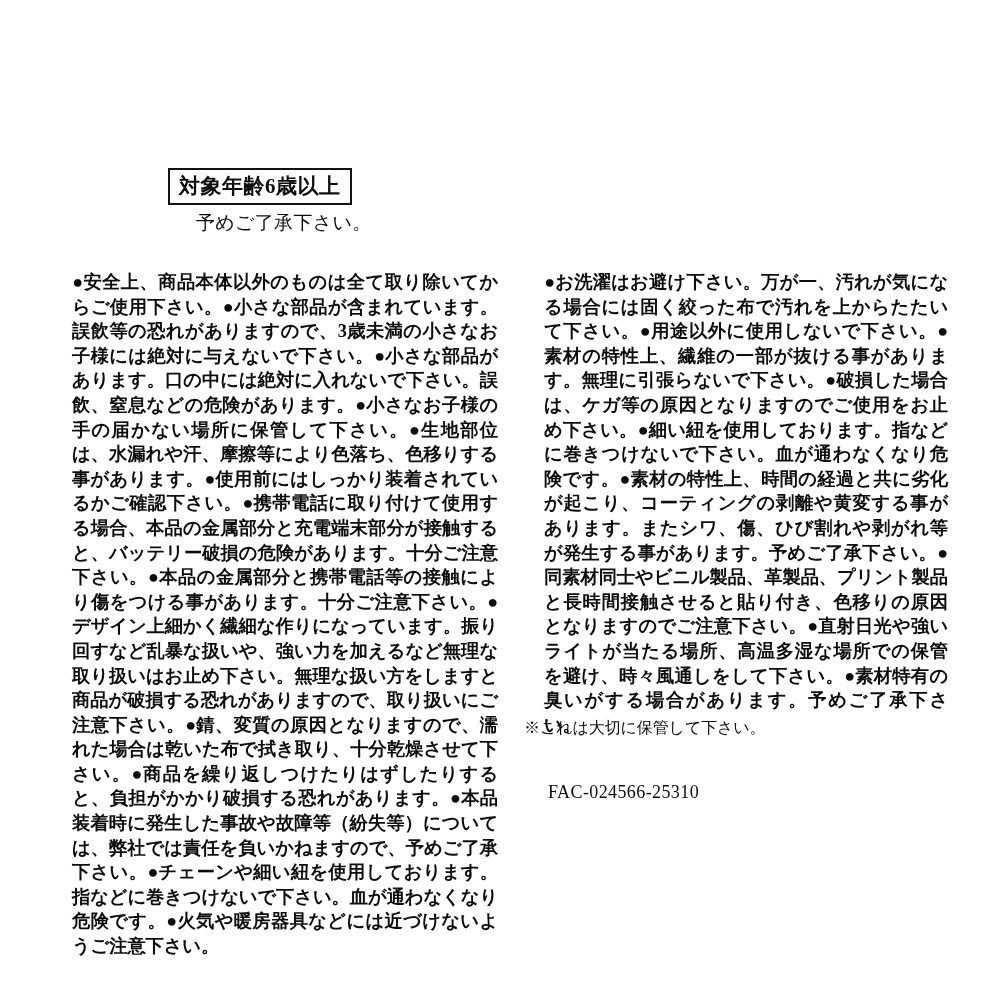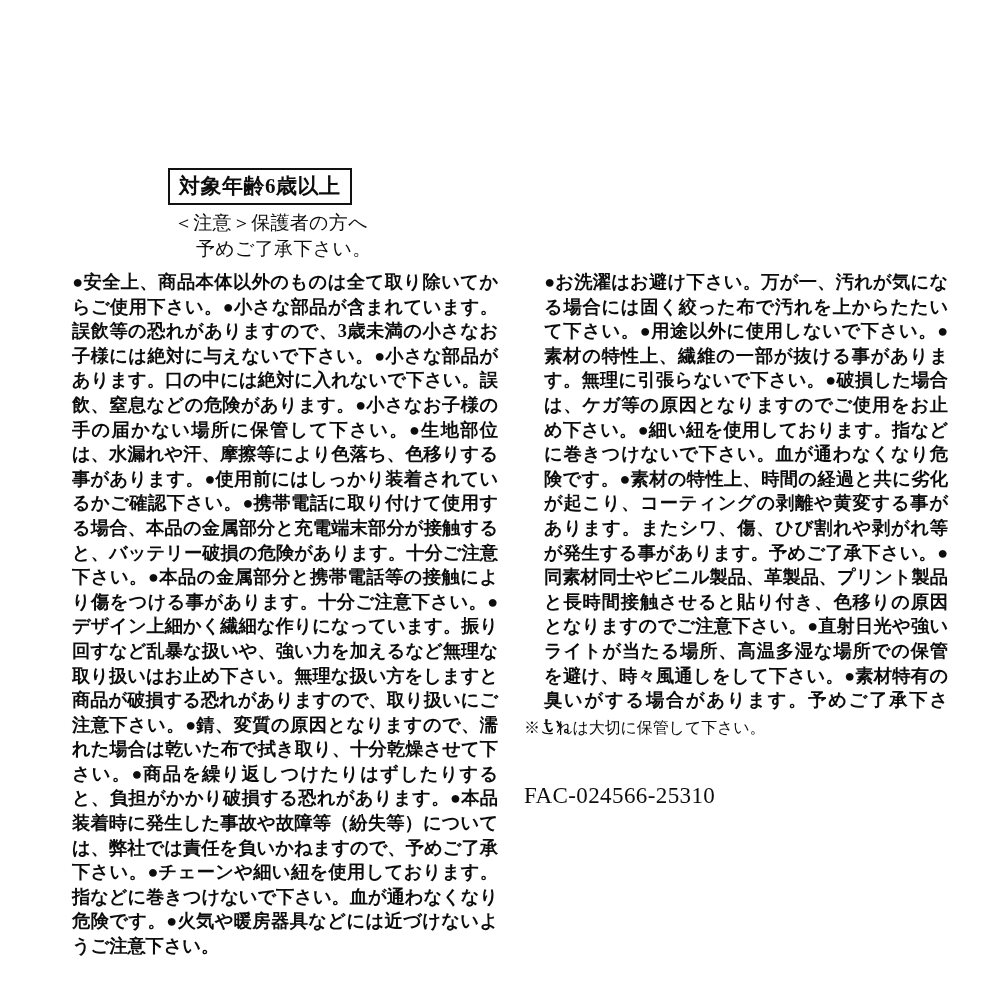--- a/index.html
+++ b/index.html
@@ -74,39 +74,38 @@
     position: absolute;
     left: 524px;
     top: 716px;
     font-size: 16px;
     line-height: 1.5;
     font-weight: 400;
     letter-spacing: -0.1px;
   }
   .footer-code {
     position: absolute;
-    left: 524px;
+    left: 548px;
     top: 780px;
-    font-size: 23px;
+    font-size: 18px;
     line-height: 1.4;
     font-weight: 500;
     letter-spacing: 0.4px;
     font-family: "Liberation Serif", "DejaVu Serif", serif;
     text-align: right;
   }
 </style>
 </head>
 <body>
 
 <div class="page">
 
   <div class="age-box">対象年齢6歳以上</div>
 
   <div class="caution-head">
-    <span>＜注意＞保護者の方へ</span>
     <span class="line2">予めご了承下さい。</span>
   </div>
 
   <div class="col col-left">
     <p>●安全上、商品本体以外のものは全て取り除いてからご使用下さい。●小さな部品が含まれています。誤飲等の恐れがありますので、3歳未満の小さなお子様には絶対に与えないで下さい。●小さな部品があります。口の中には絶対に入れないで下さい。誤飲、窒息などの危険があります。●小さなお子様の手の届かない場所に保管して下さい。●生地部位は、水漏れや汗、摩擦等により色落ち、色移りする事があります。●使用前にはしっかり装着されているかご確認下さい。●携帯電話に取り付けて使用する場合、本品の金属部分と充電端末部分が接触すると、バッテリー破損の危険があります。十分ご注意下さい。●本品の金属部分と携帯電話等の接触により傷をつける事があります。十分ご注意下さい。●デザイン上細かく繊細な作りになっています。振り回すなど乱暴な扱いや、強い力を加えるなど無理な取り扱いはお止め下さい。無理な扱い方をしますと商品が破損する恐れがありますので、取り扱いにご注意下さい。●錆、変質の原因となりますので、濡れた場合は乾いた布で拭き取り、十分乾燥させて下さい。●商品を繰り返しつけたりはずしたりすると、負担がかかり破損する恐れがあります。●本品装着時に発生した事故や故障等（紛失等）については、弊社では責任を負いかねますので、予めご了承下さい。●チェーンや細い紐を使用しております。指などに巻きつけないで下さい。血が通わなくなり危険です。●火気や暖房器具などには近づけないようご注意下さい。</p>
   </div>
 
   <div class="col col-right">
     <p>●お洗濯はお避け下さい。万が一、汚れが気になる場合には固く絞った布で汚れを上からたたいて下さい。●用途以外に使用しないで下さい。●素材の特性上、繊維の一部が抜ける事があります。無理に引張らないで下さい。●破損した場合は、ケガ等の原因となりますのでご使用をお止め下さい。●細い紐を使用しております。指などに巻きつけないで下さい。血が通わなくなり危険です。●素材の特性上、時間の経過と共に劣化が起こり、コーティングの剥離や黄変する事があります。またシワ、傷、ひび割れや剥がれ等が発生する事があります。予めご了承下さい。●同素材同士やビニル製品、革製品、プリント製品と長時間接触させると貼り付き、色移りの原因となりますのでご注意下さい。●直射日光や強いライトが当たる場所、高温多湿な場所での保管を避け、時々風通しをして下さい。●素材特有の臭いがする場合があります。予めご了承下さい。</p>
   </div>

